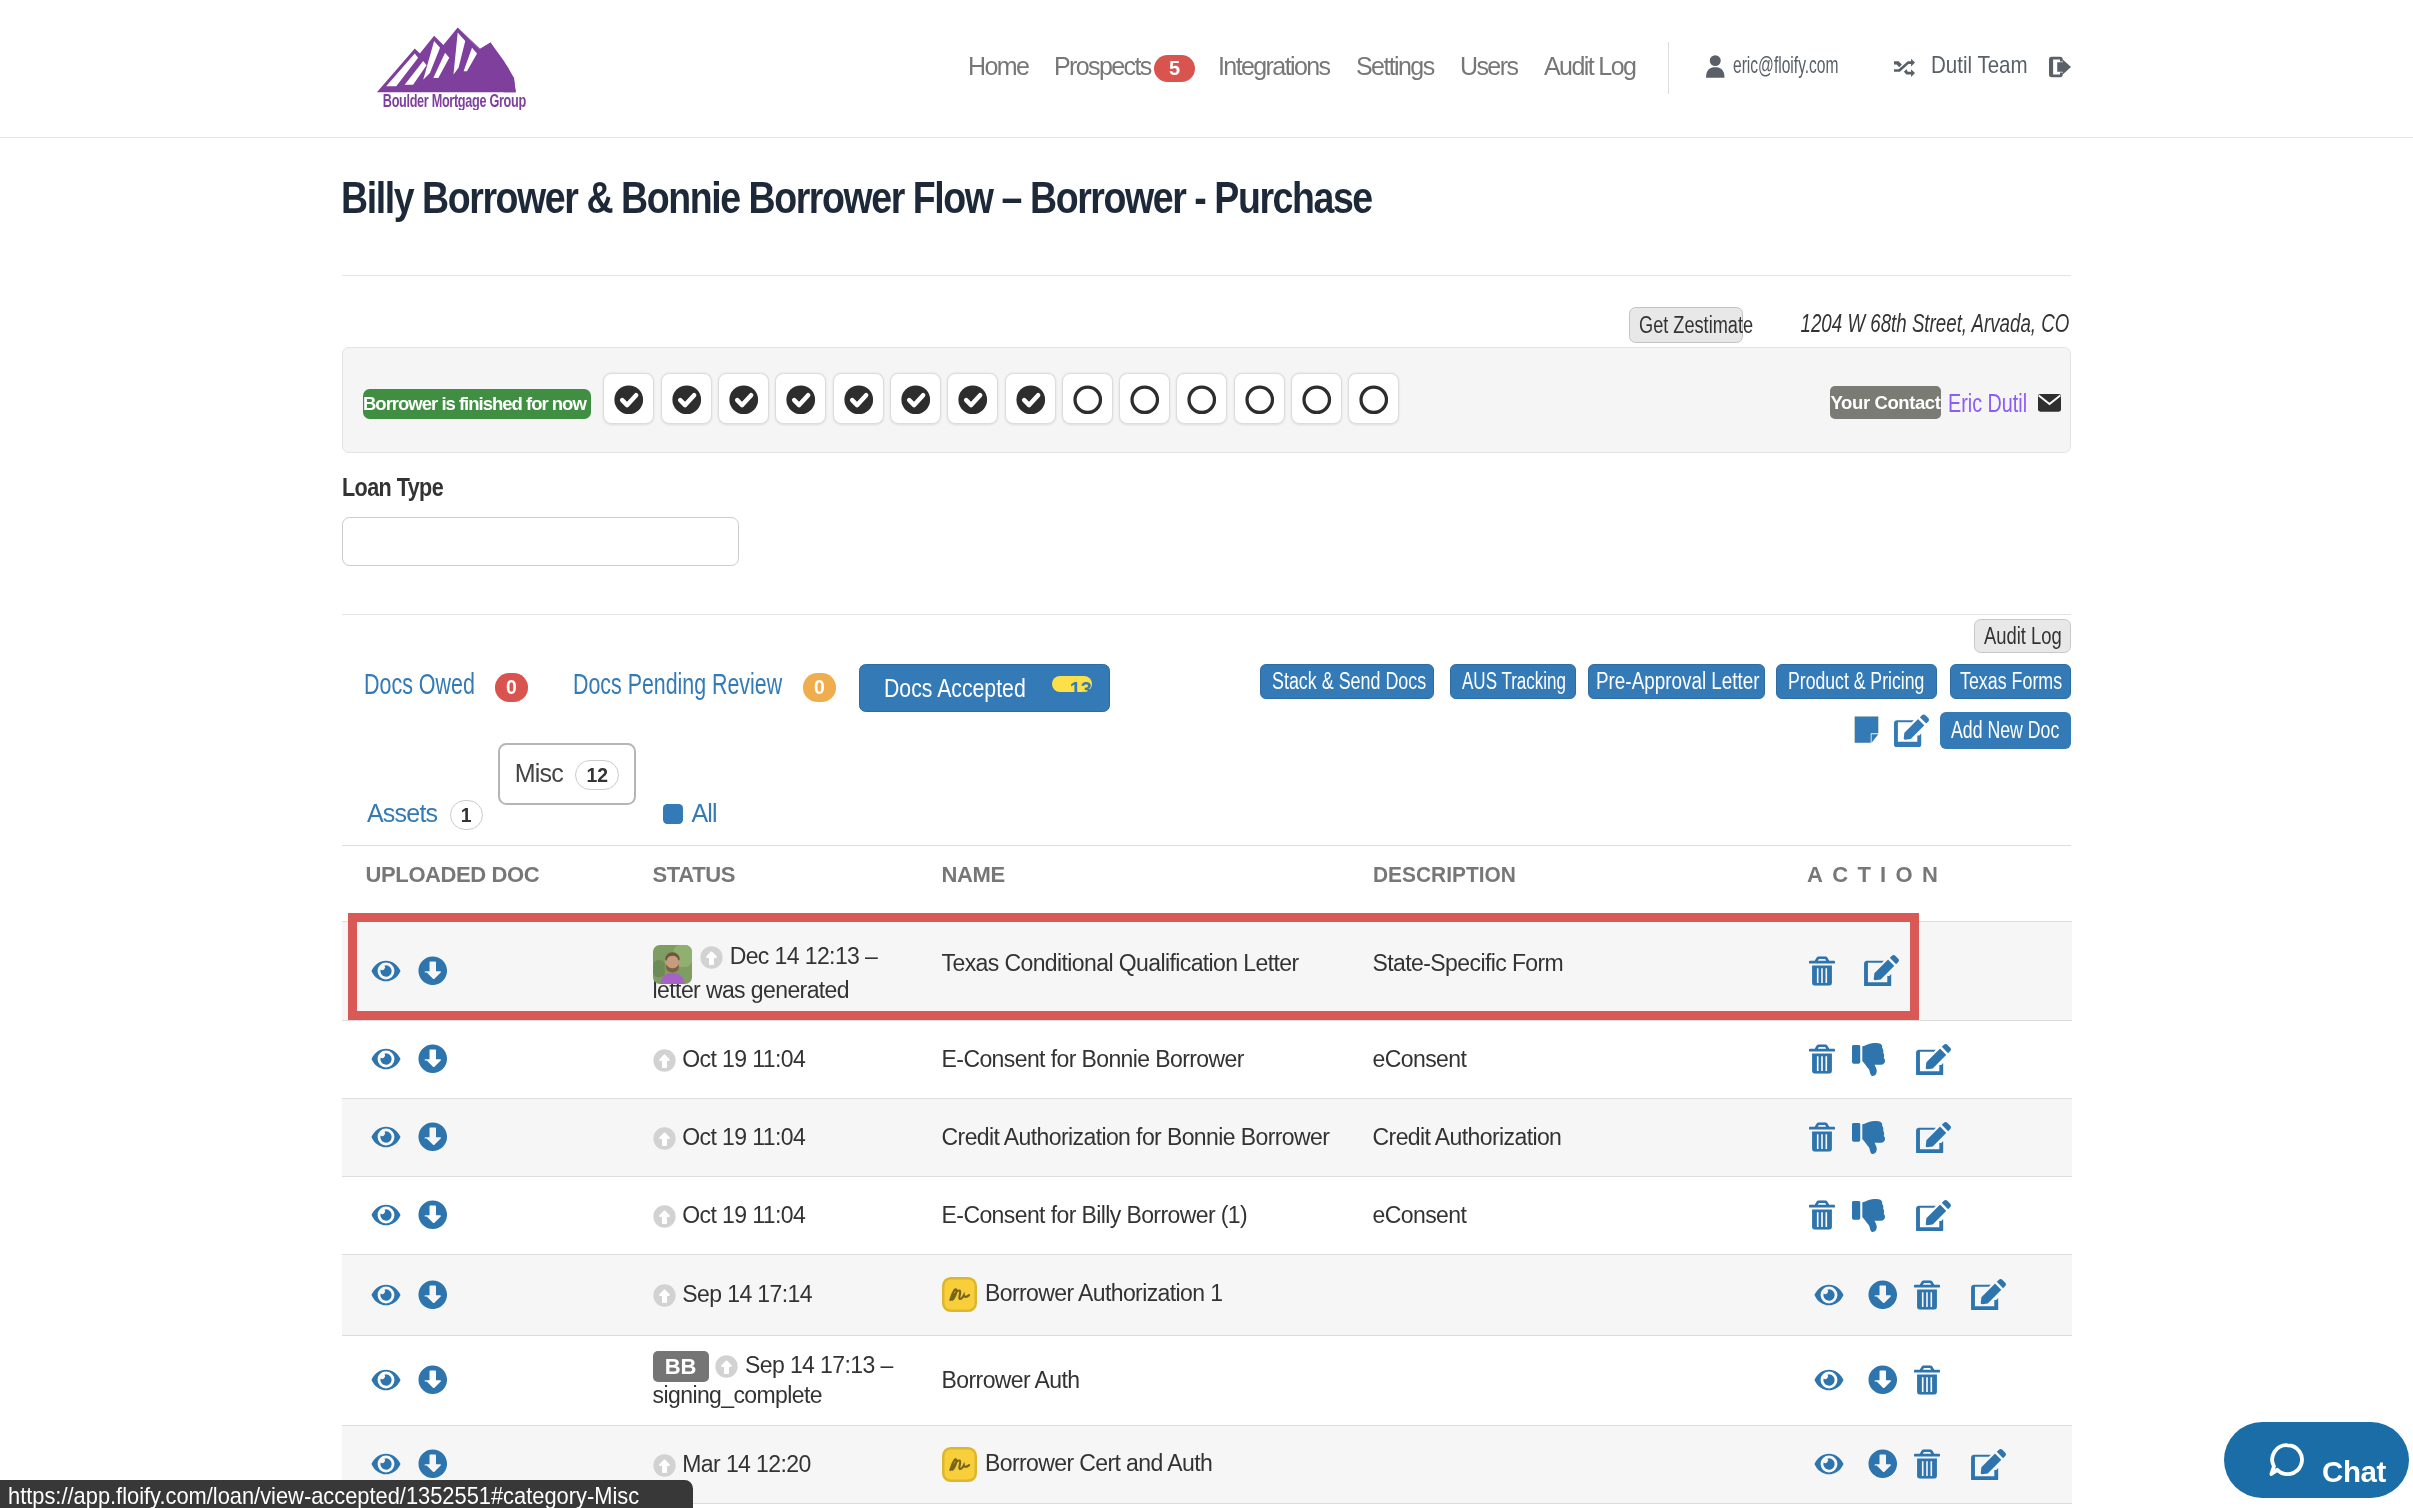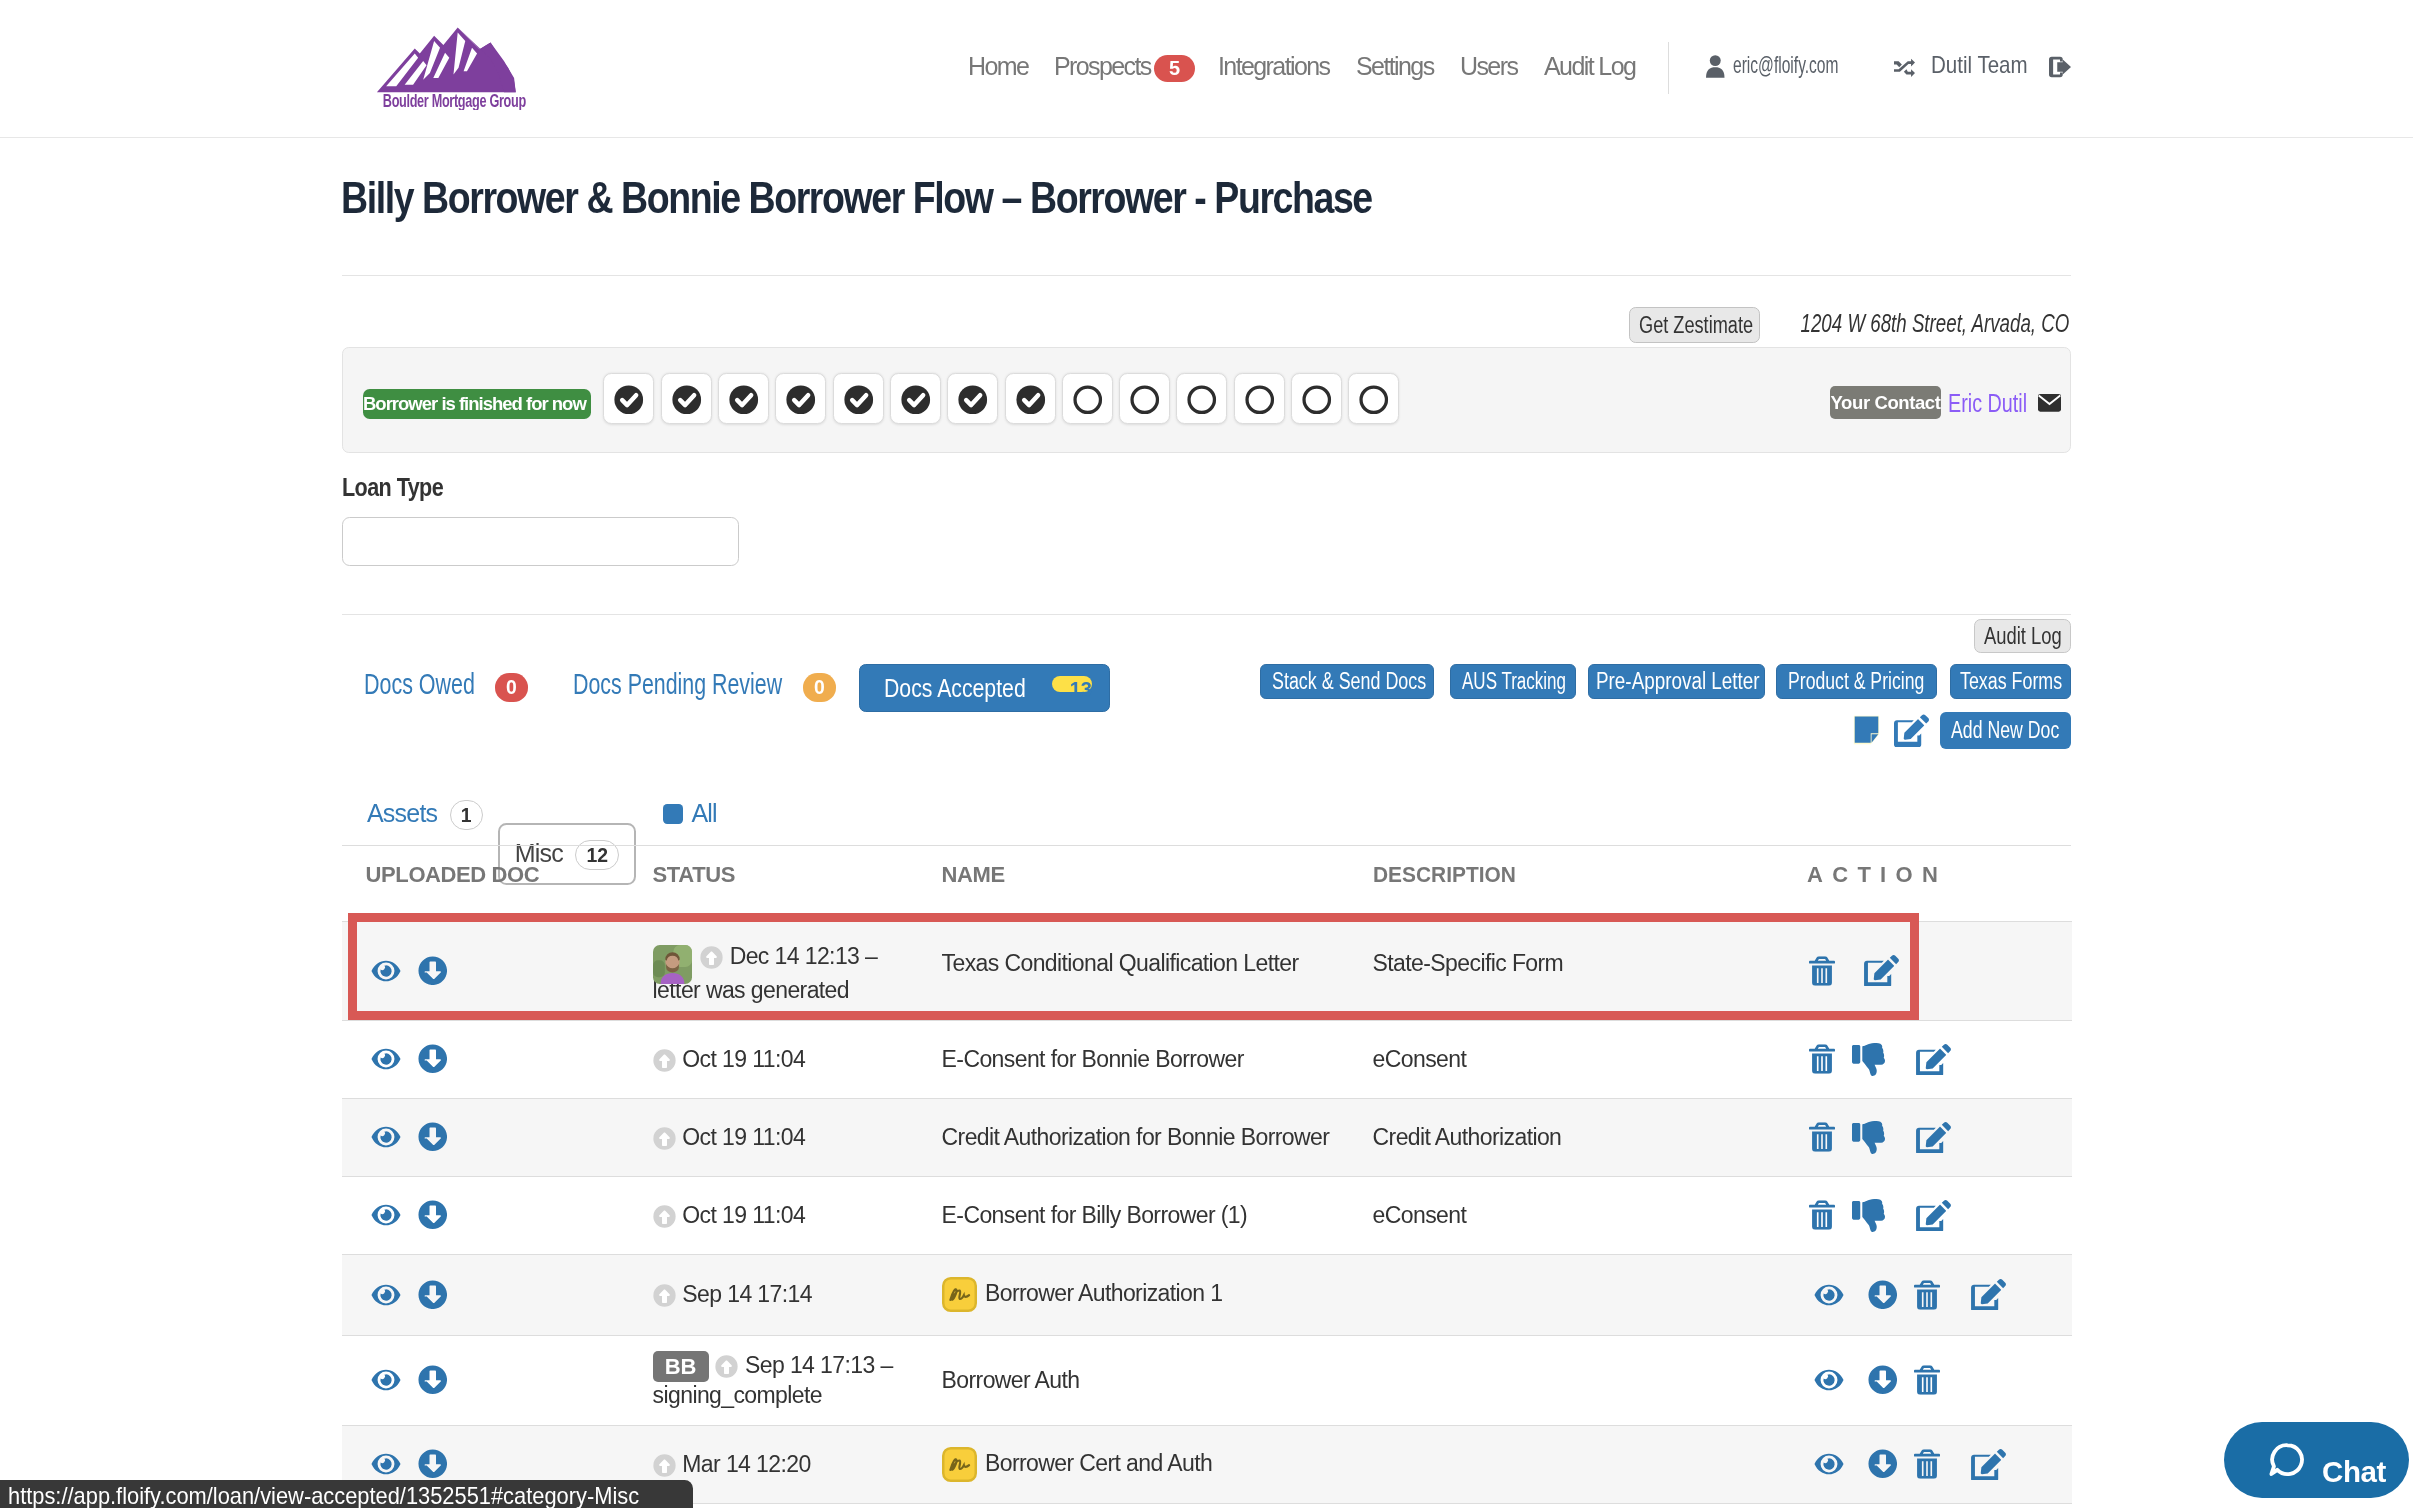--- a/index.html
+++ b/index.html
@@ -14,21 +14,21 @@
 #nav .sc66 { transform:scaleX(0.66); }
 #nav .sc87 { transform:scaleX(0.87); }
 .navbadge { display:inline-block; background:#d9534f; color:#fff; font-weight:bold; font-size:20px; letter-spacing:0; border-radius:14.3px; min-width:41px; height:27px; line-height:27px; text-align:center; }
 #navdivider { position:absolute; left:1668px; top:42px; width:0.8px; height:52px; background:#ddd; }
 
 
 #title { position:absolute; left:341px; top:172px; font-size:45px; font-weight:bold; color:#1d2939; letter-spacing:-1.7px; white-space:nowrap; transform:scaleX(0.833); transform-origin:left top; }
 .hr { position:absolute; left:342px; width:1729px; height:0.8px; background:#e4e4e4; }
 
 
-#zest { position:absolute; left:1629px; top:307px; width:131px; height:36px; background:#e8e8e8; border:0.8px solid #c3c3c3; border-radius:6.7px; font-size:23px; color:#333; text-align:left; line-height:35px; white-space:nowrap; letter-spacing:0; padding-left:9.3px; }
+#zest { position:absolute; left:1629px; top:307px; width:114px; height:36px; background:#e8e8e8; border:0.8px solid #c3c3c3; border-radius:6.7px; font-size:23px; color:#333; text-align:left; line-height:35px; white-space:nowrap; letter-spacing:0; padding-left:9.3px; }
 #addr { position:absolute; right:344px; top:308px; font-style:italic; font-size:26px; color:#333; letter-spacing:0; white-space:nowrap; transform:scaleX(0.72); transform-origin:right center; }
 
 
 #well { position:absolute; left:342px; top:347px; width:1729px; height:106px; background:#f5f5f5; border:0.8px solid #e3e3e3; border-radius:6.7px; }
 #greenbadge { position:absolute; left:20px; top:41px; width:228px; height:29.5px; background:#3f8e42; border-radius:6.7px; color:#fff; font-weight:bold; font-size:18.5px; letter-spacing:-1px; line-height:29.5px; white-space:nowrap; }
 .sq { position:absolute; top:25px; width:51px; height:51px; background:#fff; border:0.8px solid #dcdcdc; border-radius:8.4px; box-shadow:0 0.8px 2.5px rgba(0,0,0,0.1); }
 .sq svg { position:absolute; left:10px; top:11px; }
 #yourcontact { position:absolute; left:1487px; top:38px; width:111px; height:33px; background:#7b7b75; border-radius:5px; color:#fff; font-weight:bold; font-size:18.5px; letter-spacing:-0.4px; text-align:center; line-height:33px; }
 #ericdutil { position:absolute; left:1605px; top:40px; font-size:26px; color:#8b5cf6; letter-spacing:0; white-space:nowrap; }
 
@@ -43,21 +43,21 @@
 .btn-blue span { display:inline-block; transform-origin:left center; }
 #docsaccepted { position:absolute; left:859px; top:664px; width:251px; height:48px; background:#337ab7; border:0.8px solid #2e6da4; border-radius:6.7px; color:#fff; font-size:26px; letter-spacing:0; text-align:left; line-height:46px; padding-left:24.4px; }
 #docsaccepted .pill { position:absolute; left:192px; top:11px; background:#fde047; color:#337ab7; border-radius:13.5px; font-size:20px; font-weight:bold; width:40px; height:16px; line-height:26px; text-align:right; letter-spacing:0; }
 #auditlog { position:absolute; left:1974px; top:619px; width:97px; height:34px; background:#e8e8e8; border:0.8px solid #c8c8c8; border-radius:6.7px; font-size:23px; color:#333; text-align:left; line-height:32px; letter-spacing:0; padding-left:9.3px; white-space:nowrap; }
 #addnewdoc { position:absolute; left:1940px; top:712px; width:131px; height:37px; background:#337ab7; border-radius:5.9px; color:#fff; font-size:23px; letter-spacing:0; text-align:left; line-height:37px; white-space:nowrap; padding-left:11px; }
 
 
 #tabline { position:absolute; left:342px; top:845px; width:1729px; height:0.8px; background:#ddd; }
 #tab-assets { position:absolute; left:367px; top:799px; font-size:25px; color:#337ab7; letter-spacing:-0.8px; }
 .tabpill { display:inline-block; border:0.8px solid #ccc; background:#fff; color:#333; font-weight:bold; font-size:19.4px; letter-spacing:0; border-radius:15px; text-align:center; }
-#misctab { position:absolute; left:498px; top:823px; width:138px; height:62px; background:#fff; border:2.5px solid #b5b5b5; border-radius:8.4px; text-align:center; font-size:25px; color:#444; letter-spacing:-0.8px; line-height:56px; }
+#misctab { position:absolute; left:498px; top:743px; width:138px; height:62px; background:#fff; border:2.5px solid #b5b5b5; border-radius:8.4px; text-align:center; font-size:25px; color:#444; letter-spacing:-0.8px; line-height:56px; }
 #alltab { position:absolute; left:663px; top:799px; font-size:25px; color:#337ab7; letter-spacing:-0.8px; }
 #allcheck { display:inline-block; width:20px; height:20px; background:#337ab7; border-radius:4.2px; vertical-align:-1.7px; margin-right:8.4px; }
 
 
 #doctable { position:absolute; left:342px; top:847px; width:1729px; border-collapse:collapse; table-layout:fixed; font-size:23px; color:#333; }
 #doctable th { font-size:22px; font-weight:bold; color:#777; text-align:left; padding-left:23.6px; padding-bottom:17px; letter-spacing:-0.4px; height:74px; vertical-align:middle; border-bottom:1.7px solid #ddd; }
 #doctable td { padding-left:23.6px; padding-right:5px; vertical-align:middle; border-top:0.8px solid #ddd; letter-spacing:-0.6px; white-space:nowrap; }
 #doctable td.wrap { white-space:normal; }
 #doctable tr.odd td { background:#f6f6f6; }
 #doctable thead th { border-bottom:1.7px solid #ddd; }

